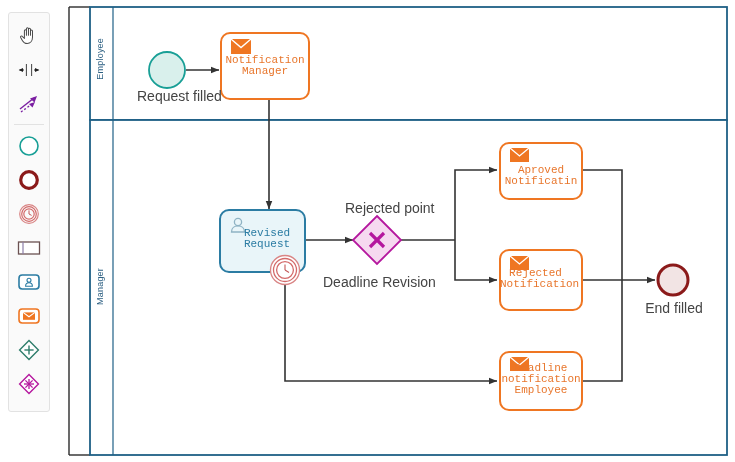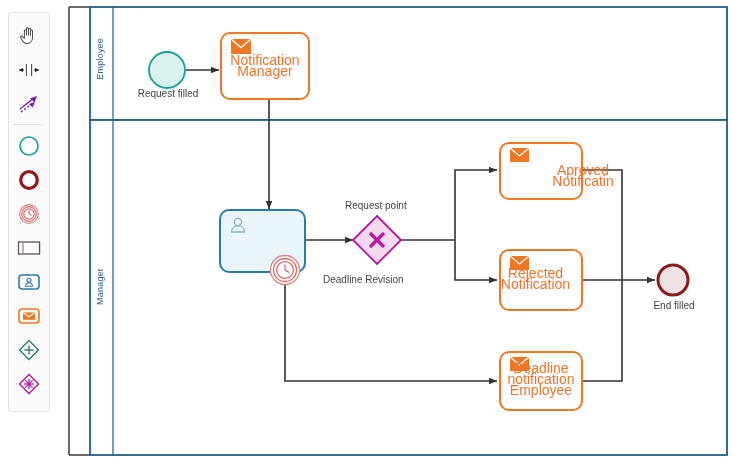--- a/index.html
+++ b/index.html
@@ -63,30 +63,31 @@
     writing-mode: vertical-rl;
     transform: rotate(180deg);
     letter-spacing: .2px;
     white-space: nowrap;
   }
 
   
   .nodelabel {
     position: absolute;
     text-align: center;
-    font-size: 14px;
+    font-size: 11px;
     line-height: 11px;
     white-space: pre-line;
+    font-family: Liberation Mono, monospace;
   }
   .t-orange { color: #e8762c; }
   .t-blue   { color: #2b7ca3; }
   .t-dark   { color: #3b3b3b; }
   .outside-label {
     position: absolute;
-    font-size: 10px;
+    font-size: 14px;
     color: #444;
     white-space: nowrap;
   }
 </style>
 </head>
 <body>
 
 <div id="app">
 
   <div id="toolbar">
@@ -277,26 +278,28 @@
     </svg>
 
     <div class="lane-label" style="left:95px; top:38px;">Employee</div>
     <div class="lane-label" style="left:95px; top:268px;">Manager</div>
 
     <div class="outside-label t-dark" style="left:137px; top:88px; width:62px; text-align:center;">Request filled</div>
 
     <div class="nodelabel t-orange" style="left:221px; top:55px; width:88px;">Notification
 Manager</div>
 
+    <div class="nodelabel t-blue" style="left:228px; top:228px; width:78px;">Revised
+Request</div>
 
     <div class="outside-label t-dark" style="left:302px; top:274px;padding-left:21px;">Deadline Revision</div>
 
-    <div class="outside-label t-dark" style="left:345px; top:200px;">Request point</div>
-
-    <div class="nodelabel t-orange" style="left:500px; top:165px; width:82px;padding-left:42px;">Aproved
+    <div class="outside-label t-dark" style="left:345px; top:200px;">Rejected point</div>
+
+    <div class="nodelabel t-orange" style="left:500px; top:165px; width:82px;">Aproved
 Notificatin</div>
 
     <div class="nodelabel t-orange" style="left:500px; top:268px; width:71px;">Rejected
 Notification</div>
 
     <div class="nodelabel t-orange" style="left:500px; top:363px; width:82px;">Deadline
 notification
 Employee</div>
 
     <div class="outside-label t-dark" style="left:645px; top:300px; width:58px; text-align:center;">End filled</div>

